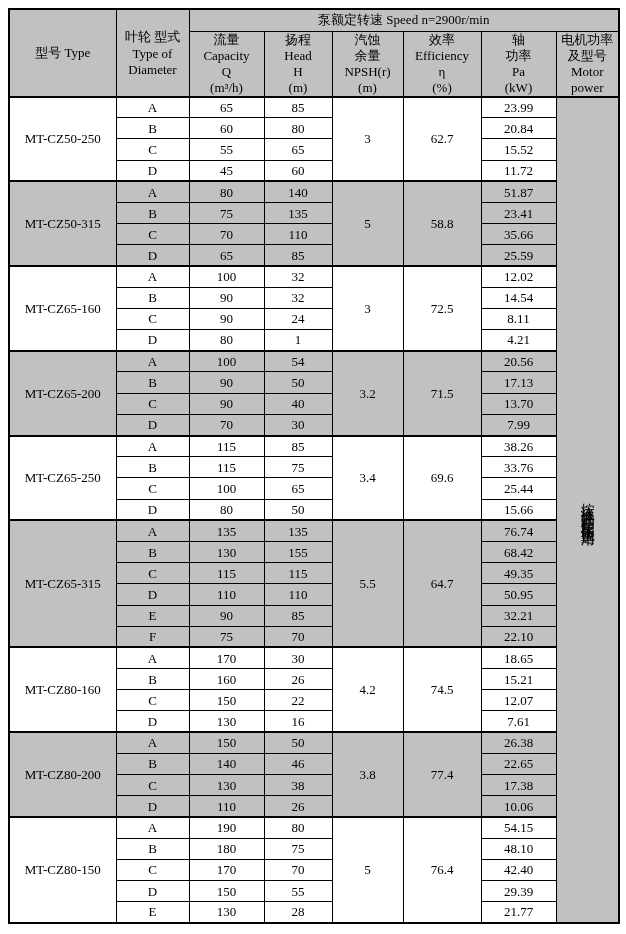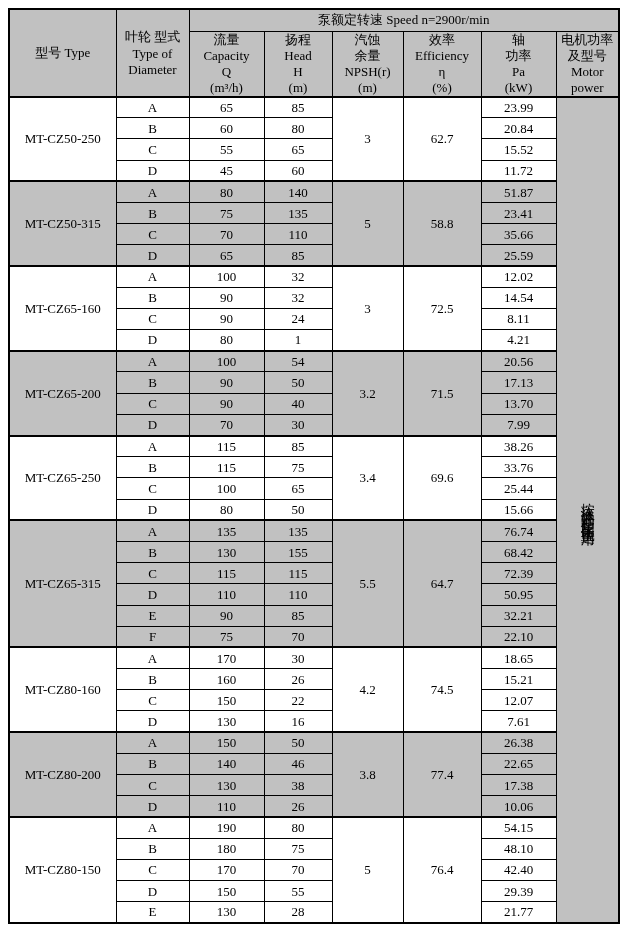--- a/index.html
+++ b/index.html
@@ -257,21 +257,21 @@
       <tr class="shade">
         <td>B</td>
         <td>130</td>
         <td>155</td>
         <td>68.42</td>
       </tr>
       <tr class="shade">
         <td>C</td>
         <td>115</td>
         <td>115</td>
-        <td>72.39</td>
+        <td>49.35</td>
       </tr>
       <tr class="shade">
         <td>D</td>
         <td>110</td>
         <td>110</td>
         <td>50.95</td>
       </tr>
       <tr class="shade">
         <td>E</td>
         <td>90</td>

